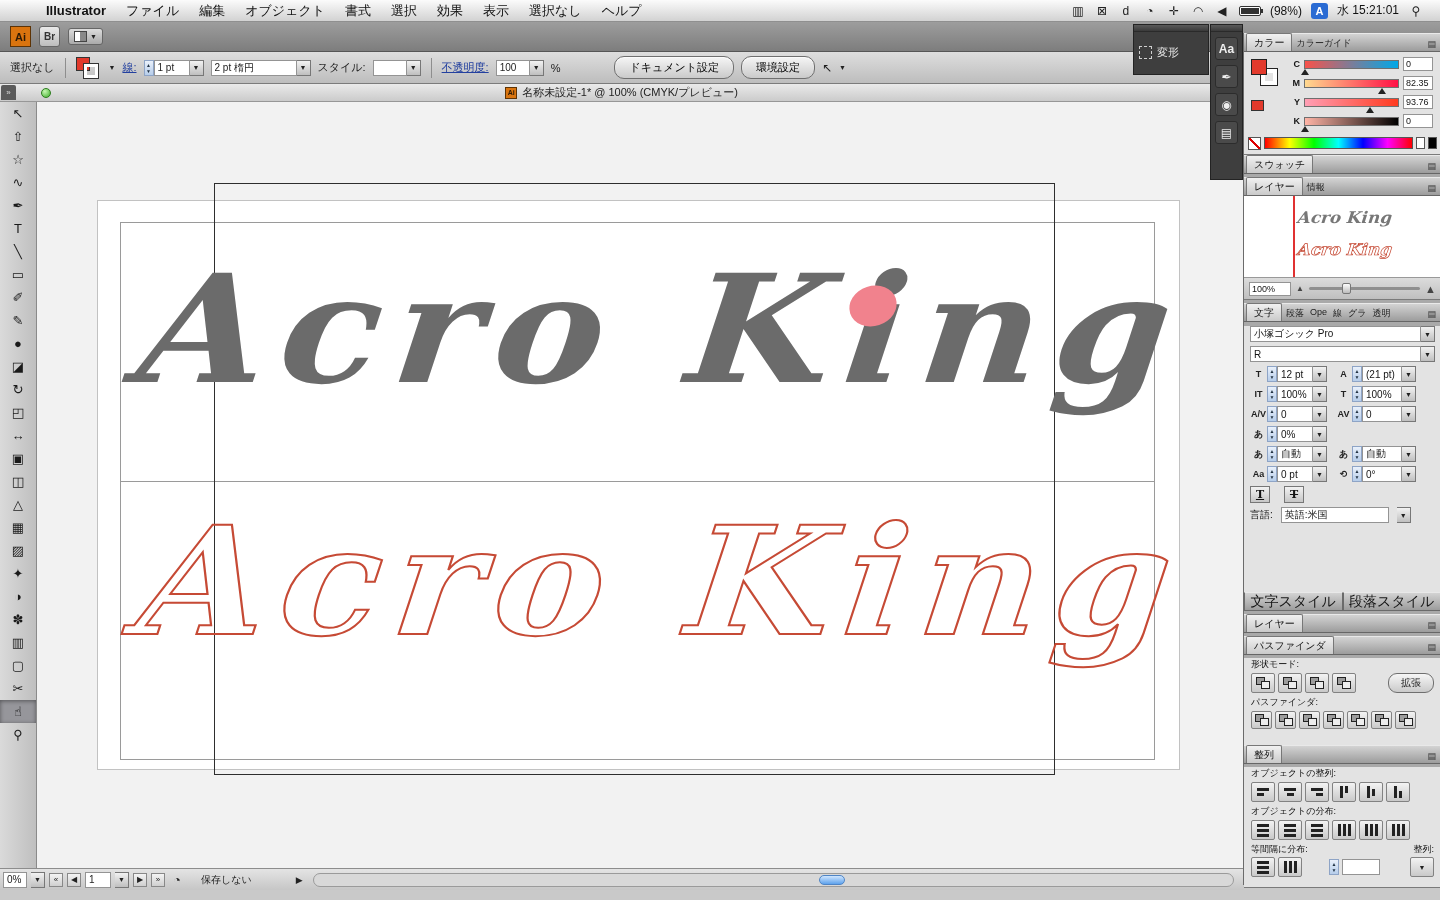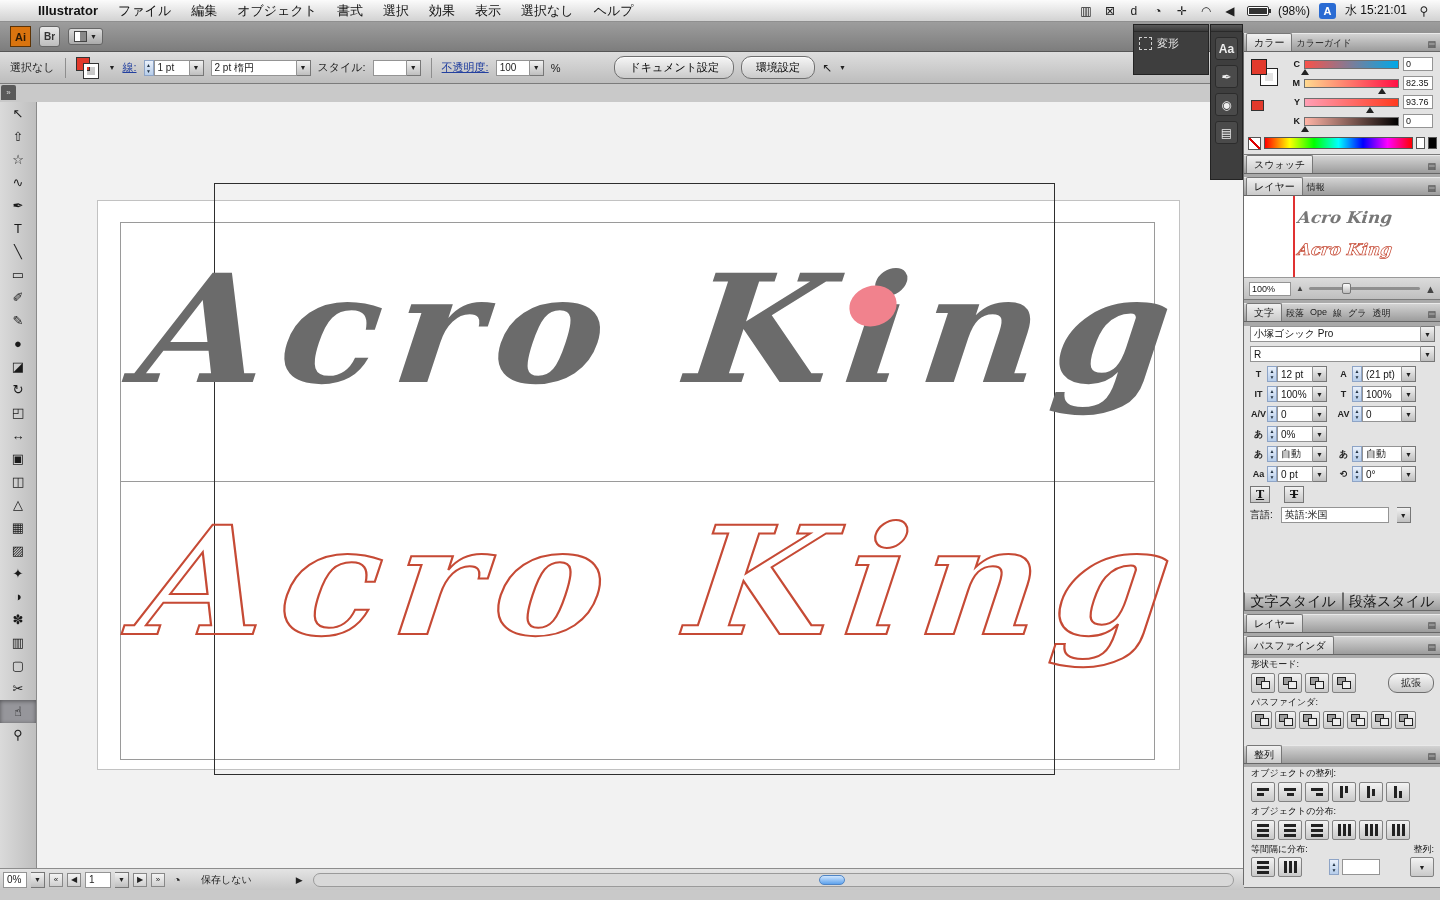--- a/index.html
+++ b/index.html
@@ -1,20 +1,20 @@
 <!DOCTYPE html>
 <html><head>
 <meta charset="utf-8">
 <style>
   *{margin:0;padding:0;box-sizing:border-box}
   body{font-family:"Liberation Sans","DejaVu Sans",sans-serif;background:#bbb}
   #root{position:relative;width:1440px;height:900px;background:#c9c9c9;overflow:hidden}
 
   
-  .menubar{position:absolute;left:0;top:0;width:1440px;height:22px;background:linear-gradient(#fbfbfb,#d2d2d2);border-bottom:1px solid #8f8f8f;display:flex;align-items:center;font-size:13px;color:#111;padding:0 8px;z-index:50}
+  .menubar{position:absolute;left:0;top:0;width:1440px;height:22px;background:linear-gradient(#fbfbfb,#d2d2d2);border-bottom:1px solid #8f8f8f;display:flex;align-items:center;font-size:13px;color:#111;padding:0 16px;z-index:50}
   .apple{font-size:14px;padding:0 10px}
   .app-name{font-weight:bold;padding:0 10px}
   .menu-item{padding:0 10px;white-space:nowrap}
   .mb-right{margin-left:auto;display:flex;align-items:center;gap:9px;font-size:12px}
   .sico{width:16px;text-align:center;font-size:12px;color:#222}
   .battery{width:22px;height:10px;border:1px solid #333;border-radius:2px;position:relative;background:#fff}
   .battery::before{content:"";position:absolute;left:1px;top:1px;bottom:1px;width:18px;background:#333}
   .battery::after{content:"";position:absolute;right:-3px;top:2px;width:2px;height:4px;background:#333}
   .input-badge{width:17px;height:16px;background:#2a6bd3;color:#fff;font-weight:bold;font-size:11px;border-radius:3px;display:flex;align-items:center;justify-content:center}
   .clock-text{font-size:12px;white-space:nowrap}
@@ -71,21 +71,21 @@
   .nav-btn{width:14px;height:14px;border:1px solid #888;background:linear-gradient(#f4f4f4,#cfcfcf);font-size:8px;display:flex;align-items:center;justify-content:center}
   .hint{margin-left:12px;white-space:nowrap}
   .fwd{margin-left:40px;font-size:9px}
   .hscroll{flex:1;height:14px;margin:0 6px;border:1px solid #9a9a9a;border-radius:8px;background:#d8d8d8;position:relative}
   .hthumb{position:absolute;left:55%;top:1px;width:26px;height:10px;border-radius:6px;background:linear-gradient(#cfe6ff,#5ea2ec);border:1px solid #4f85c6}
 
   
   .minidock1{position:absolute;left:1133px;top:24px;width:76px;height:51px;background:#3e3e3e;border:1px solid #232323;z-index:20}
   .minidock2{position:absolute;left:1210px;top:24px;width:33px;height:156px;background:#3e3e3e;border:1px solid #232323;z-index:20}
   .grip{height:7px;background:linear-gradient(#5a5a5a,#3a3a3a);border-bottom:1px solid #2a2a2a}
-  .mbtn{display:flex;align-items:center;gap:5px;margin:4px 5px;color:#e8e8e8;font-size:11px}
+  .mbtn{display:flex;align-items:center;gap:5px;margin:13px 5px;color:#e8e8e8;font-size:11px}
   .dash-sq{width:13px;height:13px;border:1px dashed #cfcfcf}
   .icell{width:23px;height:23px;margin:5px auto;border-radius:3px;display:flex;align-items:center;justify-content:center;color:#eee;font-size:12px;font-weight:bold;background:#4a4a4a;border:1px solid #2c2c2c}
 
   
   .dock{position:absolute;left:1243px;top:33px;width:197px;height:852px;background:#a9a9a9;border-left:1px solid #6b6b6b;z-index:30;font-size:10px;color:#141414}
   .sect{position:absolute;left:0;width:197px}
   .phead{height:19px;background:linear-gradient(#d3d3d3,#9c9c9c);border-top:1px solid #e9e9e9;border-bottom:1px solid #666;display:flex;align-items:flex-end;padding:0 2px;gap:1px}
   .ptab{font-size:10px;padding:2px 7px 1px;background:linear-gradient(#f1f1f1,#cacaca);border:1px solid #777;border-bottom:none;border-radius:2px 2px 0 0;white-space:nowrap}
   .htab{font-size:9px;padding:2px 3px 1px;color:#222;white-space:nowrap}
   .pmenu{margin-left:auto;font-size:9px;color:#333;padding:0 3px 2px}
@@ -235,20 +235,25 @@
       <span class="dd"></span>
     </div>
     <span class="cb-label">%</span>
     <span style="width:40px"></span>
     <button class="pill">ドキュメント設定</button>
     <button class="pill">環境設定</button>
     <span class="cursor-ico">↖</span>
     <span class="tiny-arrow">▼</span>
   </div>
 
+  <div class="titlebar">
+    <span class="green-dot"></span>
+    <span class="mini-ai">Ai</span>
+    <span>名称未設定-1* @ 100% (CMYK/プレビュー)</span>
+  </div>
   <div class="tools-grip">»</div>
 
   <div class="tools">
     <div id="tools-list">
         <div class="tool" title="selection-tool">↖</div>
         <div class="tool" title="direct-selection-tool">⇧</div>
         <div class="tool" title="magic-wand-tool">☆</div>
         <div class="tool" title="lasso-tool">∿</div>
         <div class="tool" title="pen-tool">✒</div>
         <div class="tool" title="type-tool">T</div>

